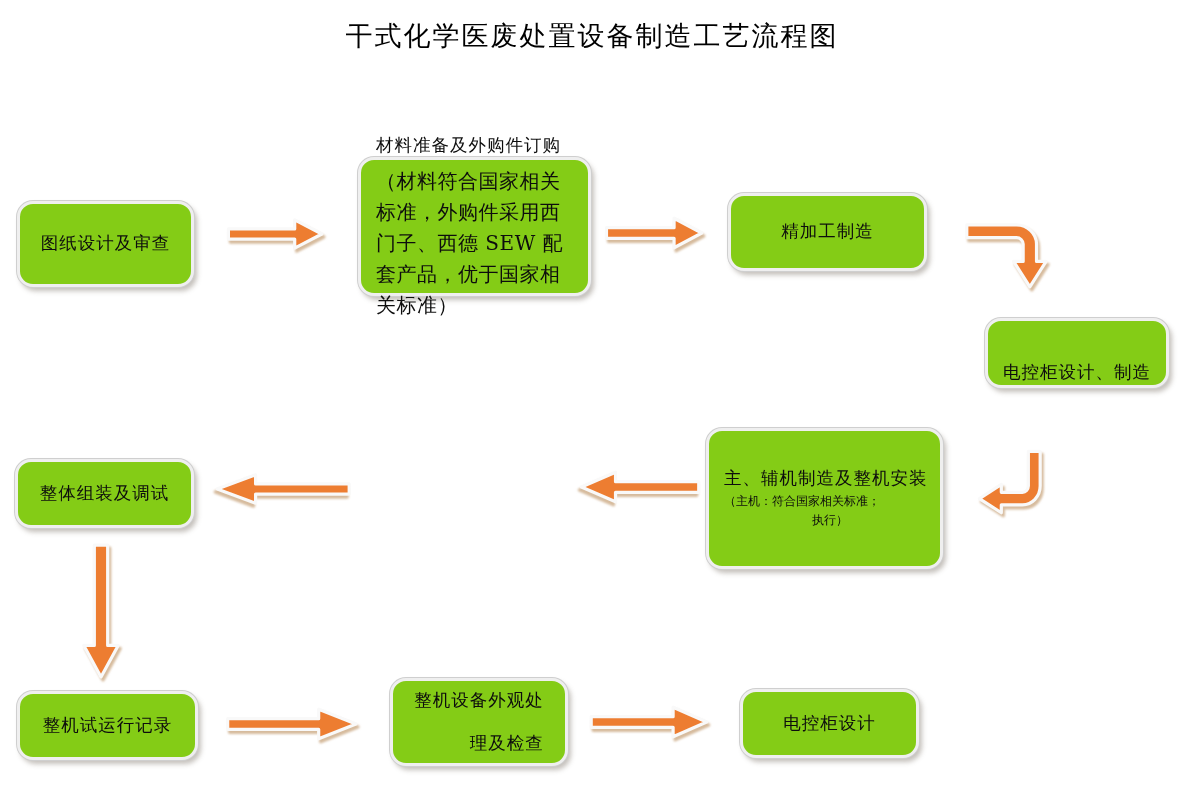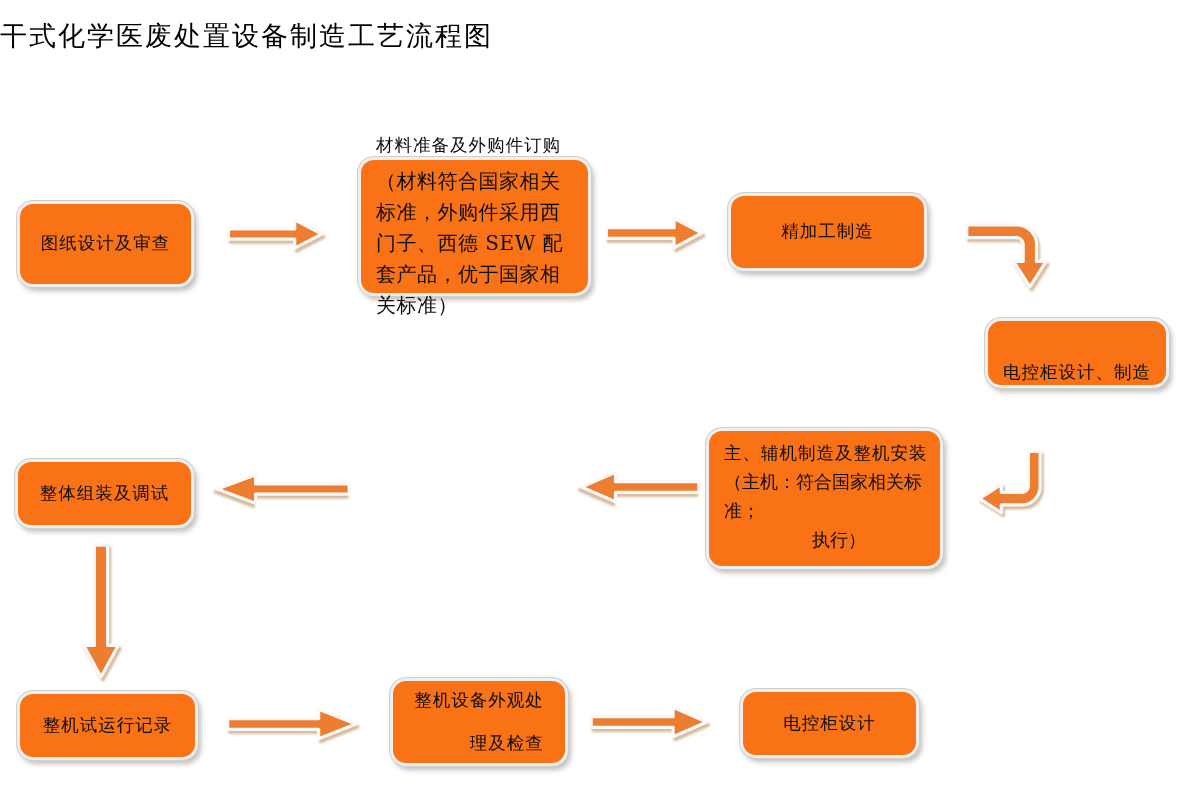--- a/index.html
+++ b/index.html
@@ -1,36 +1,36 @@
 <!DOCTYPE html>
 <html><head>
 <meta charset="utf-8">
 <style>
   html,body{margin:0;padding:0;background:#ffffff;}
   #canvas{
     position:relative;width:1184px;height:785px;margin:0 auto;background:#ffffff;
     font-family:"DejaVu Serif","Liberation Serif",serif;color:#111;overflow:hidden;
   }
   .title{
-    position:absolute;left:0;top:18px;width:100%;
+    position:absolute;left:0;top:18px;width:100%;text-align:center;
     font-size:27px;letter-spacing:2px;color:#000;
   }
   .box{
     position:absolute;box-sizing:border-box;
-    background:#f97316;border:3px solid #efefef;border-radius:16px;
+    background:#84cc16;border:3px solid #efefef;border-radius:16px;
     box-shadow:0 0 0 1px #cfcfcf, 3px 4px 5px rgba(125,115,105,0.45);
     display:flex;flex-direction:column;justify-content:center;align-items:center;
     text-align:center;color:#0d0d0d;
   }
   .box .main{font-size:17.5px;letter-spacing:1px;line-height:1.35;}
   .box .note{font-size:20px;letter-spacing:0.5px;line-height:1.55;margin-top:7px;}
   .leftalign{align-items:flex-start;text-align:left;padding-left:15px;padding-right:12px;}
   .b2 .main{margin-top:2px;}
   .b2 .note{margin-top:9px;}
-  .b5 .noteblock{font-size:18px;line-height:1.6;margin-top:2px;}
+  .b5 .noteblock{font-size:12px;line-height:1.6;margin-top:2px;}
   .b5 .nl2{padding-left:15px;}
   .b5 .nl3{padding-left:88px;}
   .twoline .main{line-height:1.95;}
   .b9 .main{line-height:2.45;text-align:right;}
   .arrow{position:absolute;filter:drop-shadow(2px 3px 1px rgba(186,142,92,0.6));}
   .arrow svg{display:block;width:100%;height:100%;}
   .flip{transform:scaleX(-1);}
   .ap{fill:#ed7d31;stroke:#f9f9f9;stroke-width:3.2;stroke-linejoin:round;vector-effect:non-scaling-stroke;}
 </style>
 </head>

